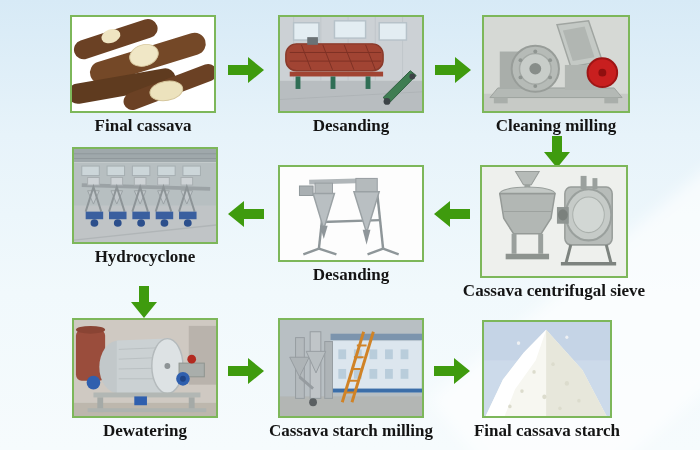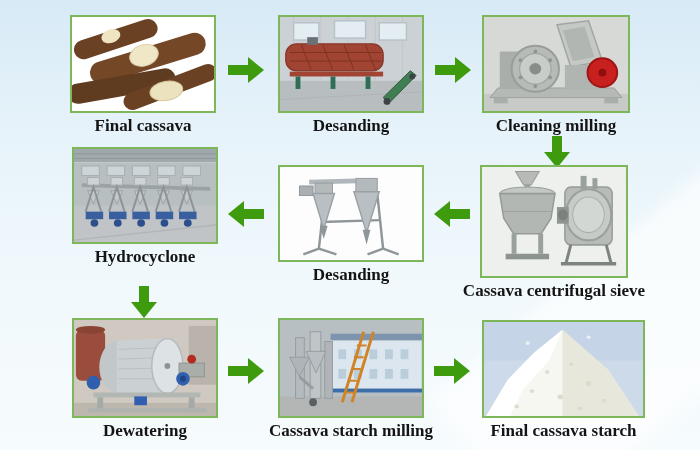--- a/index.html
+++ b/index.html
@@ -376,21 +376,21 @@
     </div>
     <figcaption class="label">Cassava starch milling</figcaption>
   </figure>
 
   <div class="arrow right" style="left:434px;top:358px">
     <svg viewBox="0 0 36 26">
         <polygon points="0,8 20,8 20,0 36,13 20,26 20,18 0,18"></polygon>
       </svg>
   </div>
 
-  <figure class="cell" style="left:482px;top:320px;width:163px;height:98px">
+  <figure class="cell" style="left:482px;top:320px;width:130px;height:98px">
     <div class="photo">
       <svg viewBox="0 0 146 98" preserveAspectRatio="none">
         <rect x="0" y="0" width="146" height="98" fill="#ccdaea"></rect>
         <rect x="0" y="0" width="146" height="40" fill="#c5d4e6"></rect>
         <path d="M2,98 L22,60 L46,32 L72,8 L90,26 L114,50 L142,98 Z" fill="#f7f7f1"></path>
         <path d="M72,8 L90,26 L114,50 L142,98 L72,98 Z" fill="#e7e7db"></path>
         <path d="M2,98 L22,60 L46,32 L72,8 L60,40 L36,70 L24,98 Z" fill="#ffffff"></path>
         <g fill="#dcdccd">
           <circle cx="58" cy="52" r="2"></circle>
             <circle cx="80" cy="44" r="2"></circle>

